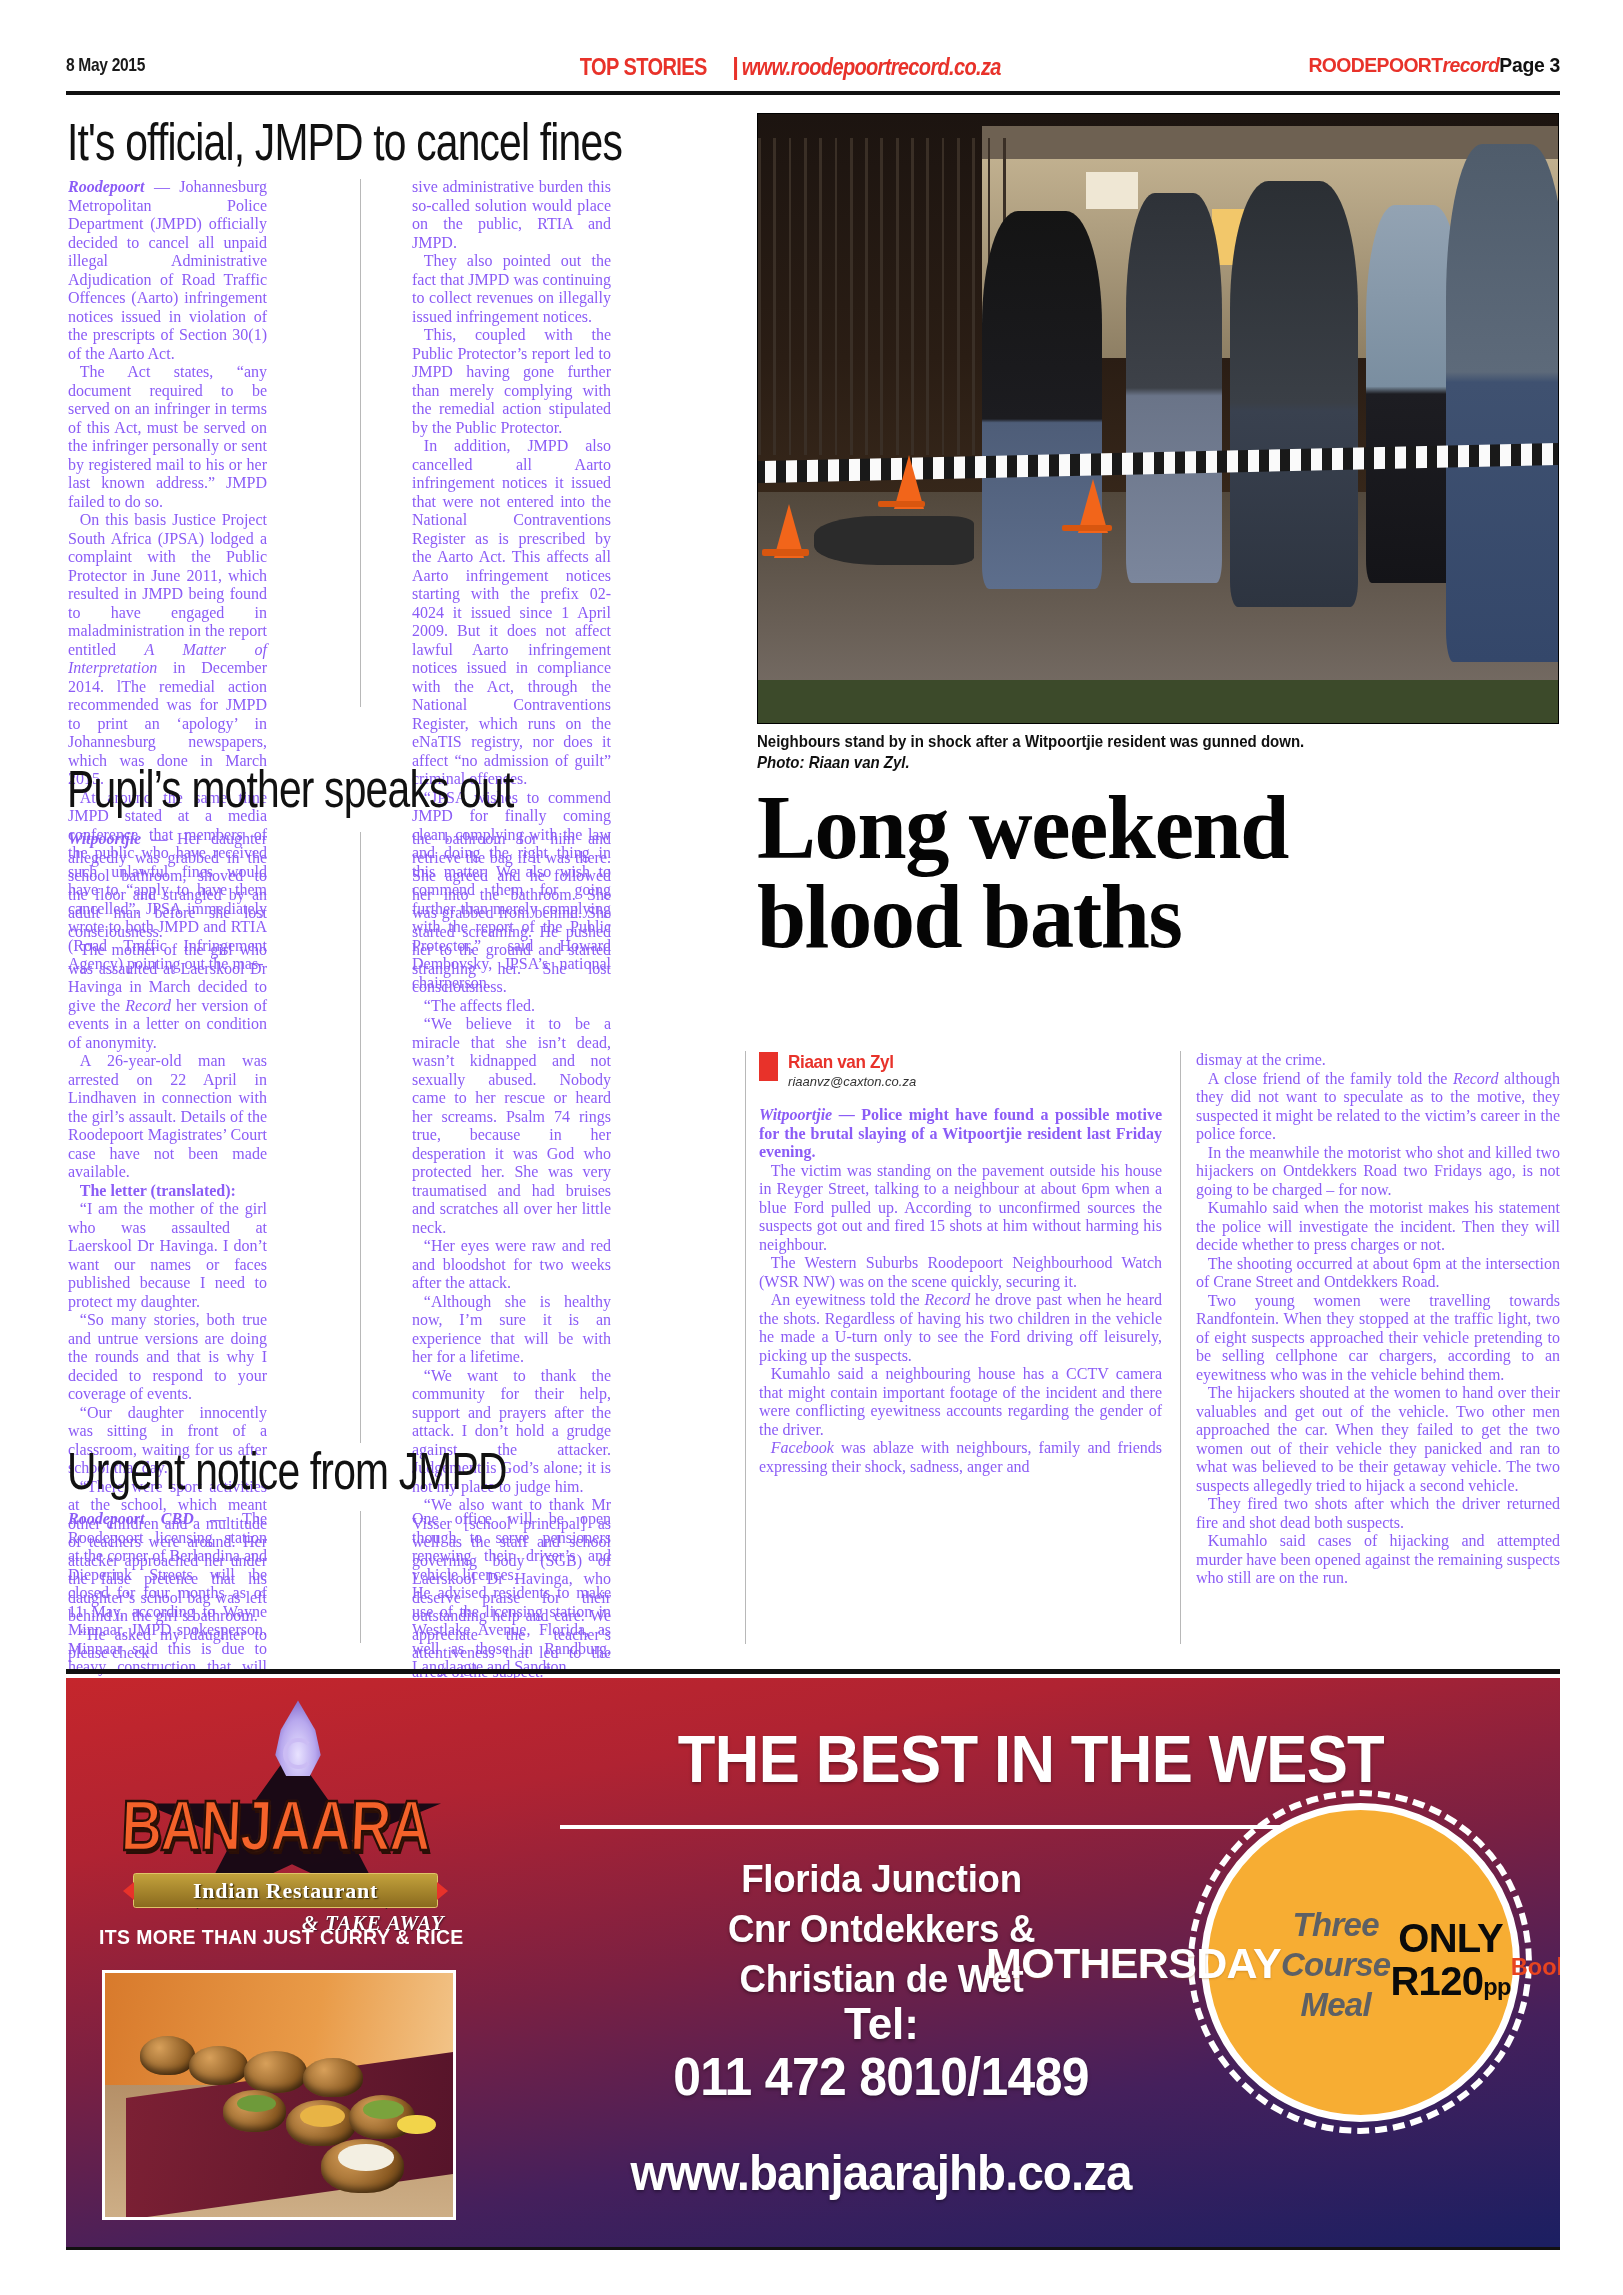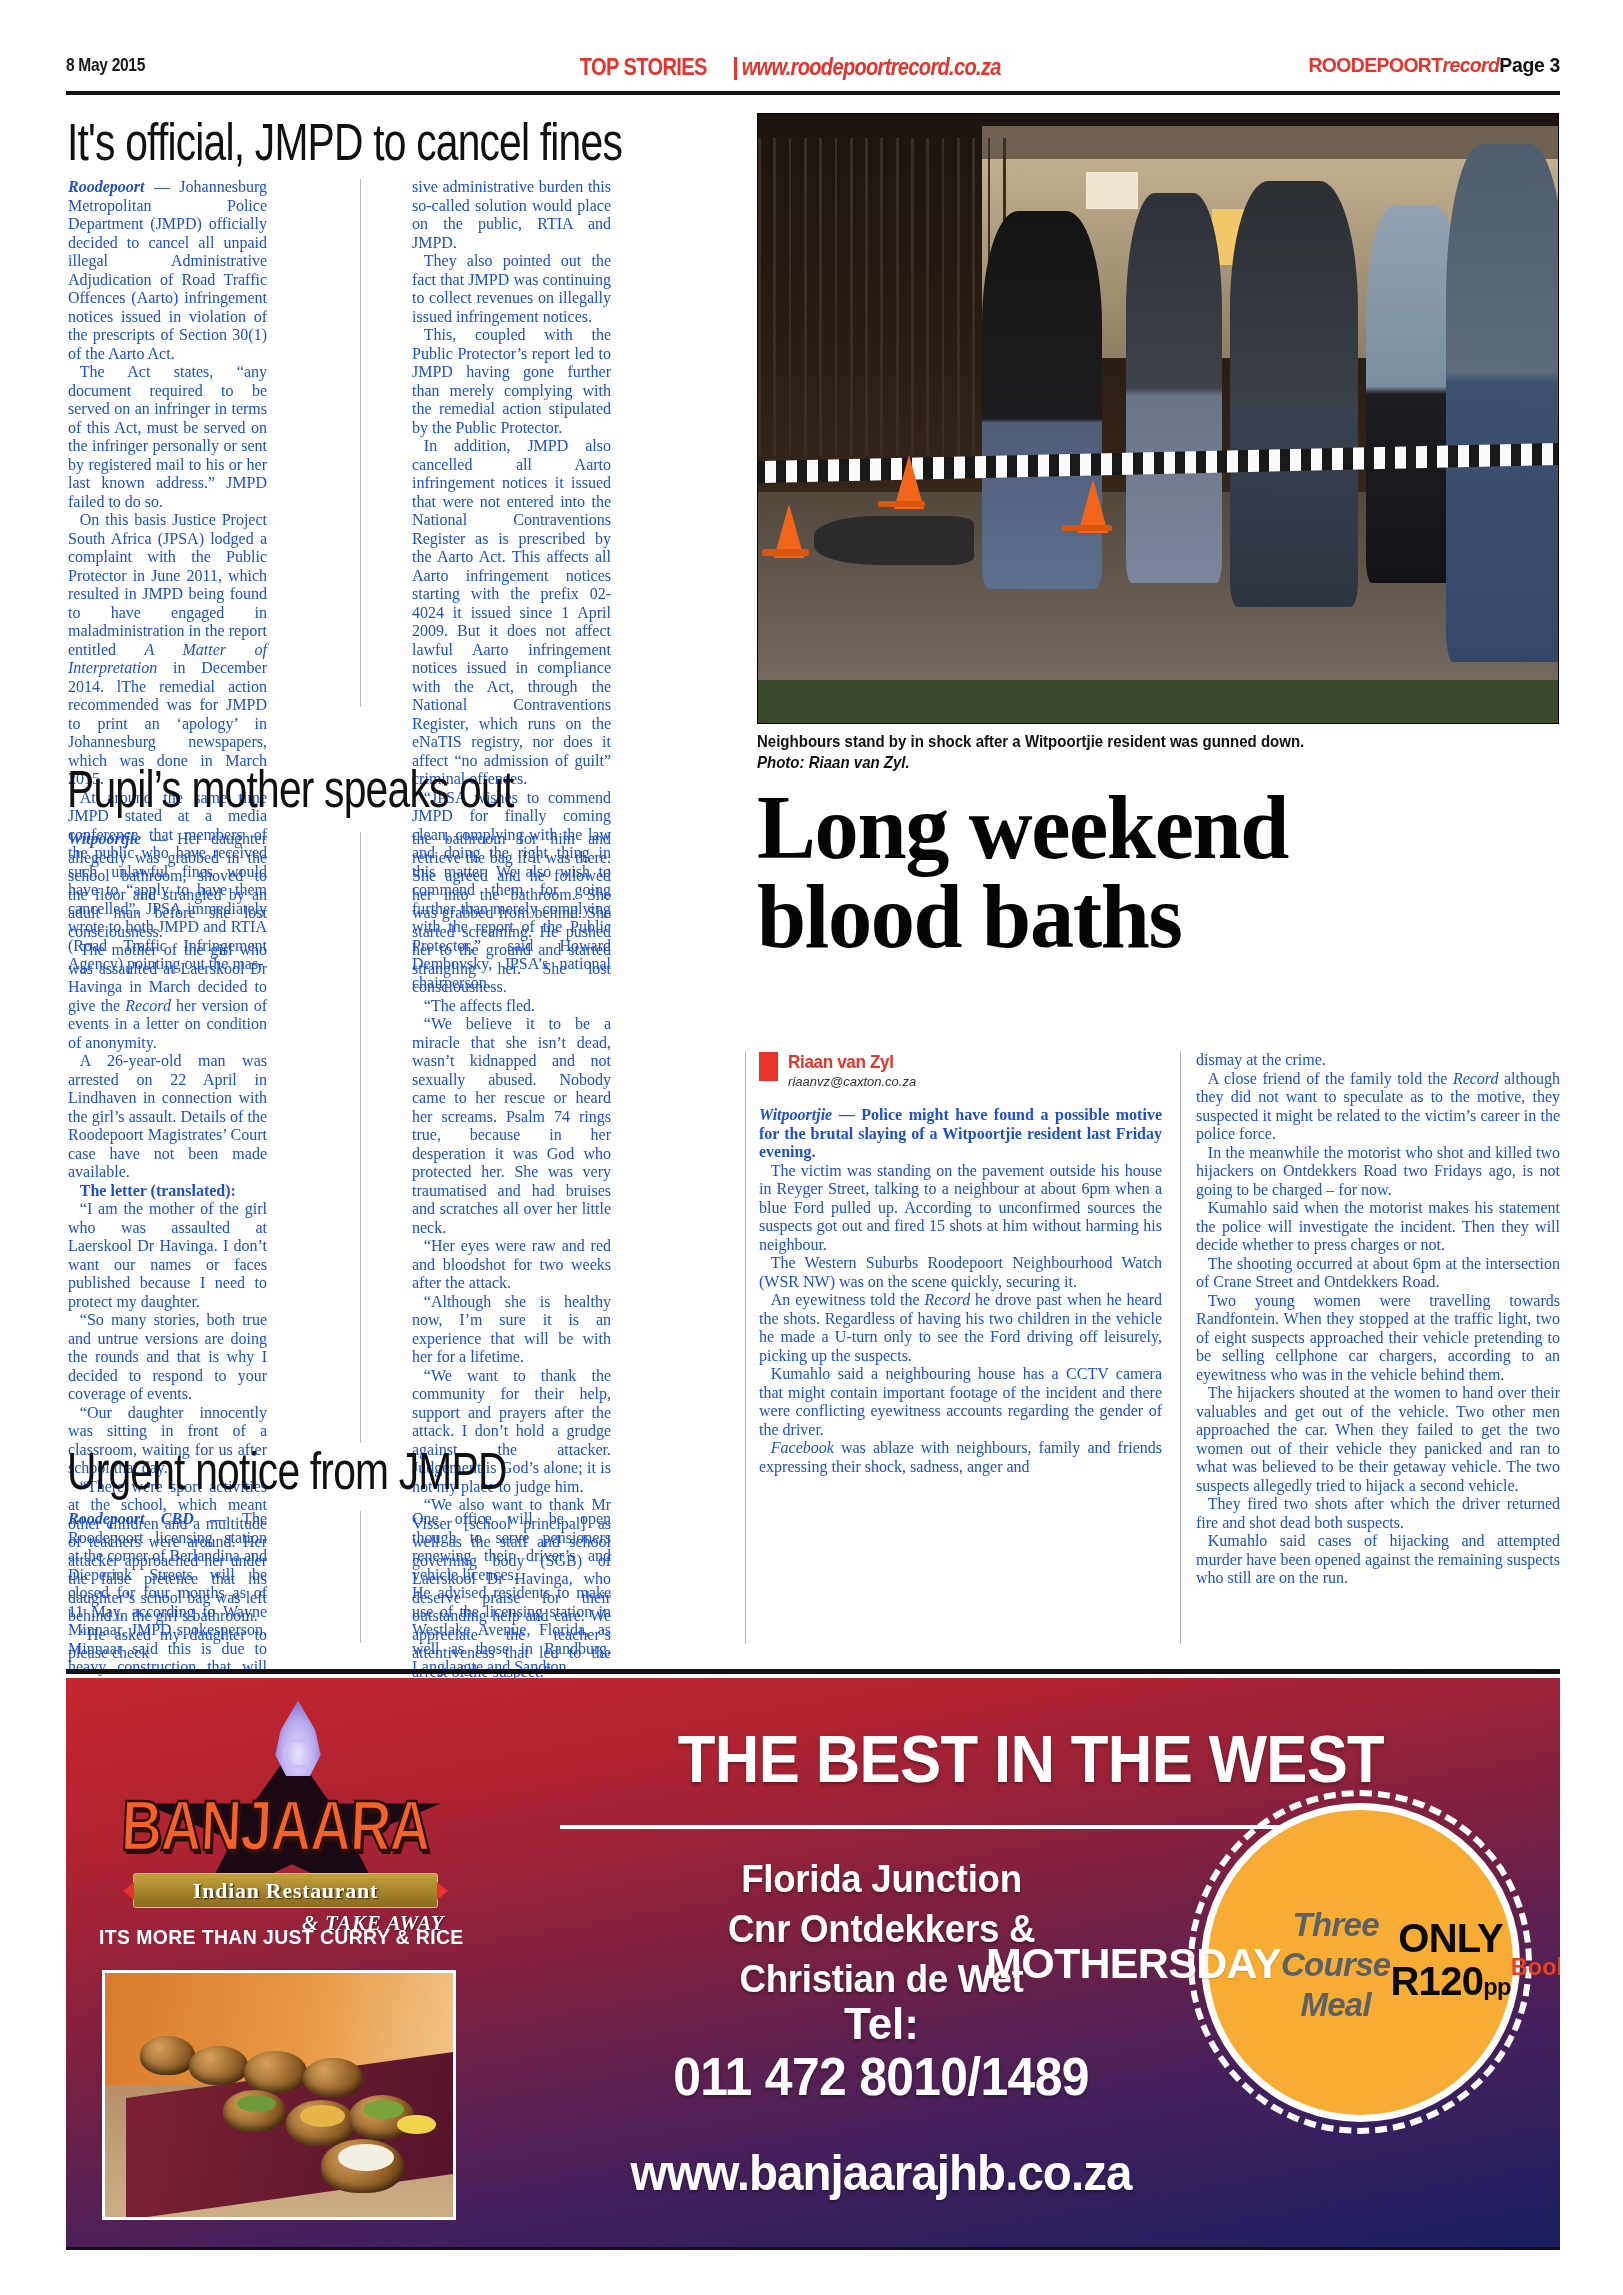--- a/index.html
+++ b/index.html
@@ -86,21 +86,21 @@
     white-space: nowrap;
   }
   .hl-lg { font-size: 51px; }
 
   
   .bodytext {
     font-family: "Liberation Serif", serif;
     font-size: 16px;
     line-height: 18.5px;
     text-align: justify;
-    color: #1d4ed8;
+    color: #8b5cf6;
     hyphens: none;
     -webkit-hyphens: none;
   }
   .bodytext p { text-indent: 11.8px; margin: 0; }
   .bodytext p.noind { text-indent: 0; }
   .lead { font-style: italic; font-weight: bold; }
   .rec { font-style: italic; }
   .bld { font-weight: bold; }
   .drop-bold { font-weight: bold; }
 

